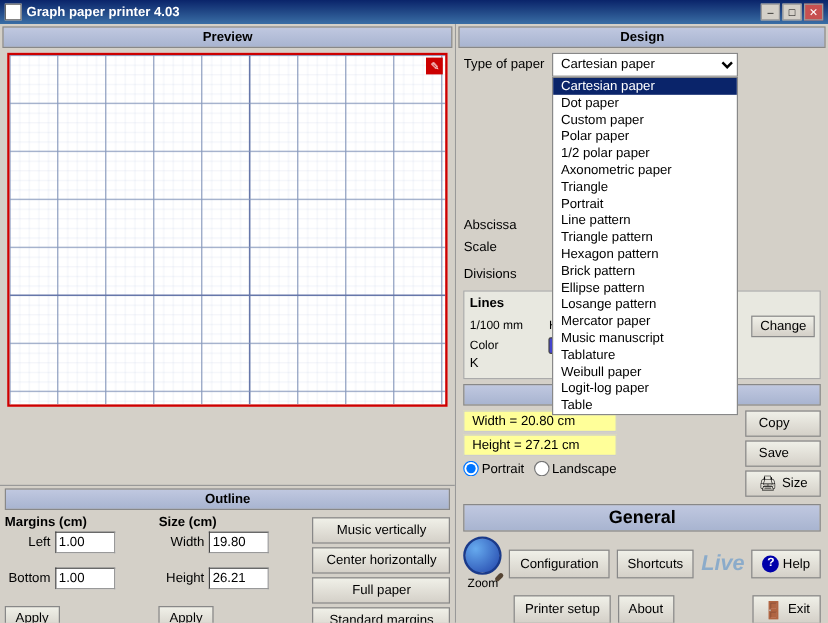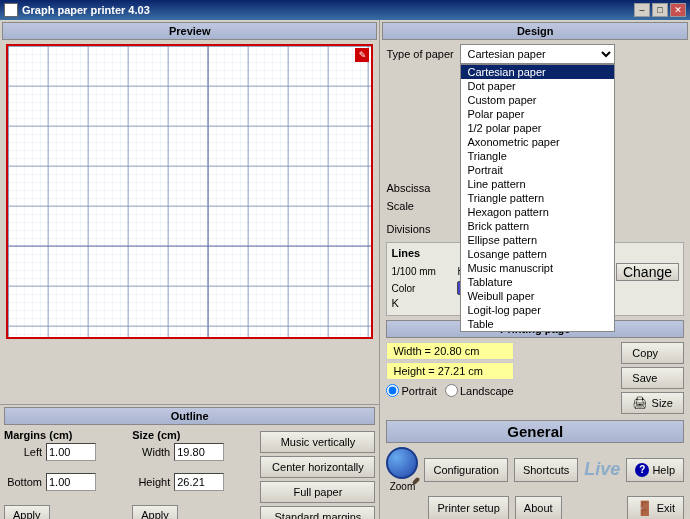--- a/index.html
+++ b/index.html
@@ -242,21 +242,21 @@
       border: 1px solid #444;
       border-radius: 2px;
       cursor: pointer;
     }
     .change-btn {
       height: 18px;
       padding: 0 6px;
       background: linear-gradient(to bottom, #f0f0e8, #d4d0c8);
       border: 1px solid #888;
       cursor: pointer;
-      font-size: 14px;
+      font-size: 11px;
     }
 
     
     .printing-section {
       margin: 2px 4px;
     }
     .printing-header {
       background: linear-gradient(to bottom, #c0c8e0, #a8b4d0);
       border: 1px solid #888;
       text-align: center;
@@ -523,20 +523,21 @@
             <div class="dropdown-item">1/2 polar paper</div>
             <div class="dropdown-item">Axonometric paper</div>
             <div class="dropdown-item">Triangle</div>
             <div class="dropdown-item">Portrait</div>
             <div class="dropdown-item">Line pattern</div>
             <div class="dropdown-item">Triangle pattern</div>
             <div class="dropdown-item">Hexagon pattern</div>
             <div class="dropdown-item">Brick pattern</div>
             <div class="dropdown-item">Ellipse pattern</div>
             <div class="dropdown-item">Losange pattern</div>
+            <div class="dropdown-item">Mercator paper</div>
             <div class="dropdown-item">Music manuscript</div>
             <div class="dropdown-item">Tablature</div>
             <div class="dropdown-item">Weibull paper</div>
             <div class="dropdown-item">Logit-log paper</div>
             <div class="dropdown-item">Table</div>
           </div>
         </div>
       </div>
 
       <div class="abscissa-label-row" style="margin-top: 118px;">

